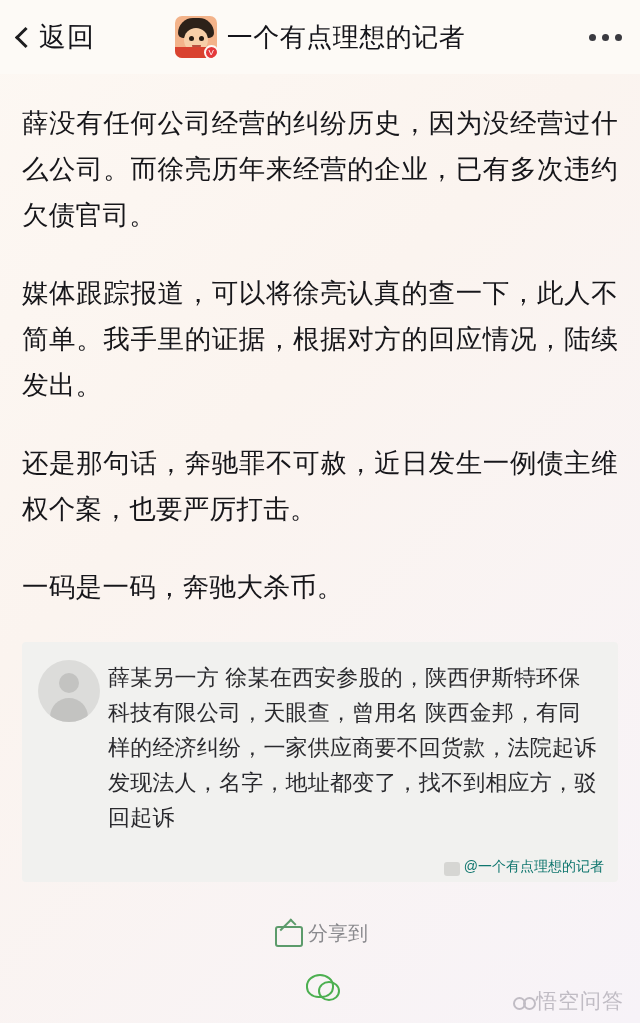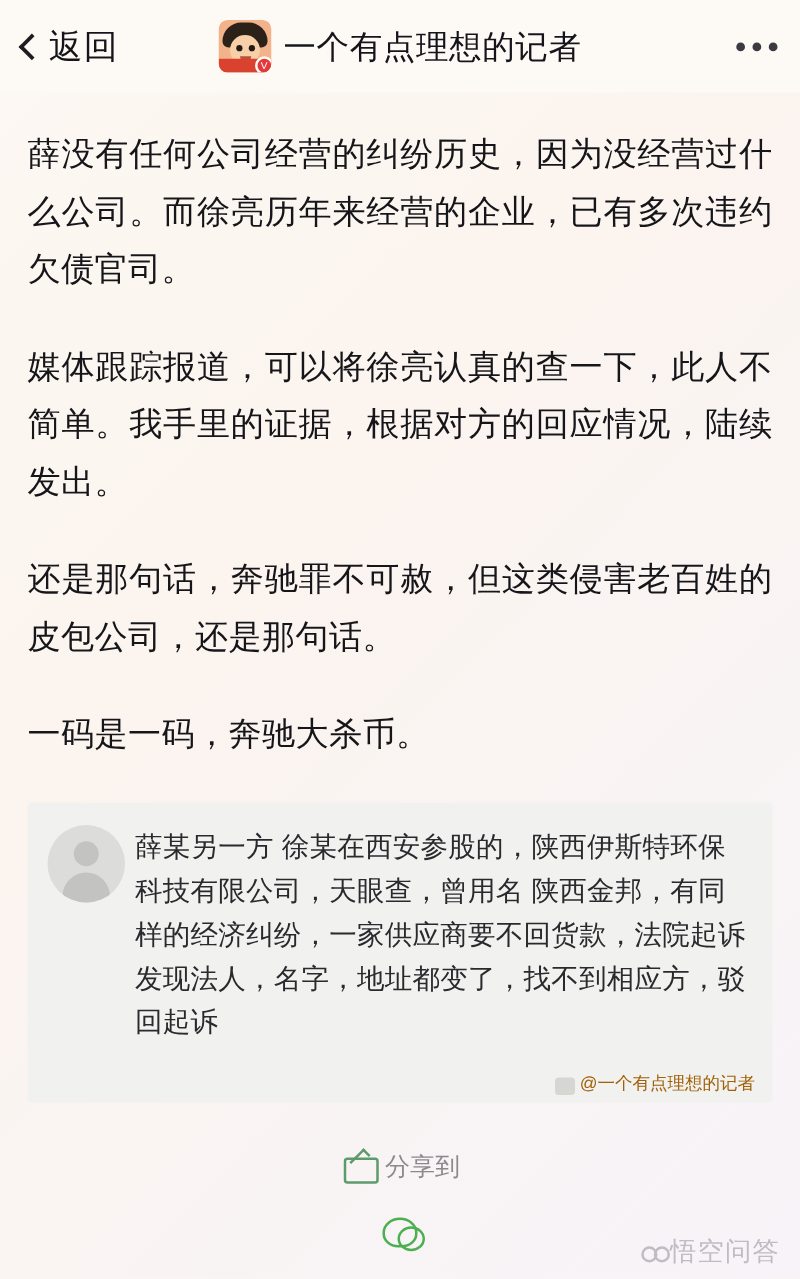--- a/index.html
+++ b/index.html
@@ -170,21 +170,21 @@
     font-size: 22px;
     line-height: 35px;
     color: #2a2a2e;
     letter-spacing: 0.2px;
   }
   .q-watermark {
     position: absolute;
     right: 14px;
     bottom: 6px;
     font-size: 14px;
-    color: #a16207;
+    color: #0f766e;
     display: flex;
     align-items: flex-end;
     gap: 4px;
   }
   .wb-logo {
     width: 16px; height: 14px;
     border-radius: 3px;
     background: #d6d6d3;
     display: inline-block;
   }
@@ -355,21 +355,21 @@
     <div class="more-btn">
       <i></i>
       <i></i>
       <i></i>
     </div>
   </div>
 
   <div class="article">
     <p class="para">薛没有任何公司经营的纠纷历史，因为没经营过什么公司。而徐亮历年来经营的企业，已有多次违约欠债官司。</p>
     <p class="para">媒体跟踪报道，可以将徐亮认真的查一下，此人不简单。我手里的证据，根据对方的回应情况，陆续发出。</p>
-    <p class="para">还是那句话，奔驰罪不可赦，但这类侵害老百姓的皮包公司，还是那句话。</p>
+    <p class="para">还是那句话，奔驰罪不可赦，近日发生一例债主维权个案，也要严厉打击。</p>
     <p class="para">一码是一码，奔驰大杀币。</p>
   </div>
 
   <div class="quote-card">
     <div class="q-avatar">
       <span class="h"></span>
       <span class="s"></span>
     </div>
     <div class="q-text">薛某另一方 徐某在西安参股的，陕西伊斯特环保科技有限公司，天眼查，曾用名 陕西金邦，有同样的经济纠纷，一家供应商要不回货款，法院起诉发现法人，名字，地址都变了，找不到相应方，驳回起诉</div>
     <div class="q-watermark">

